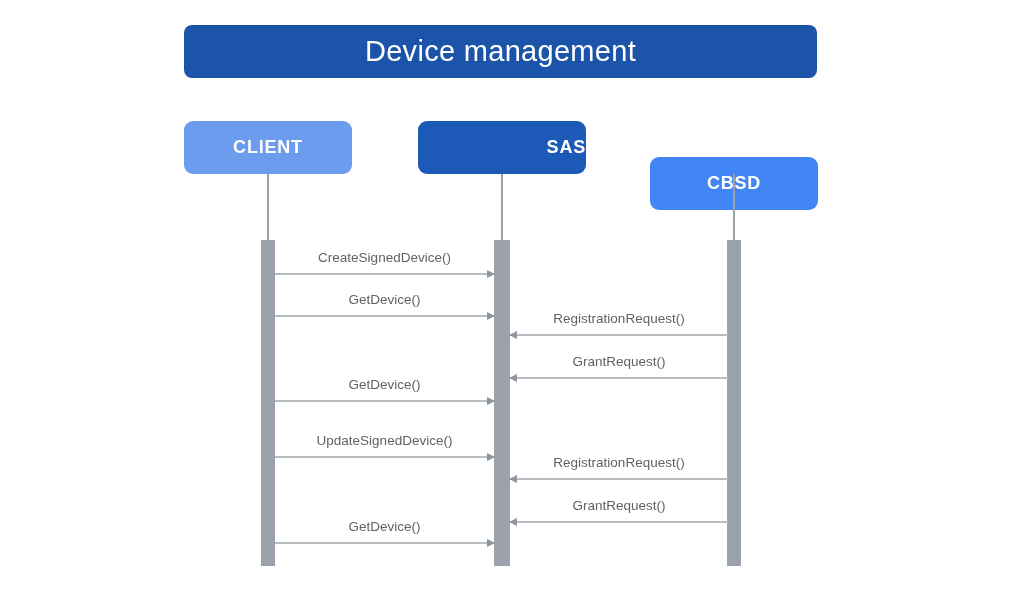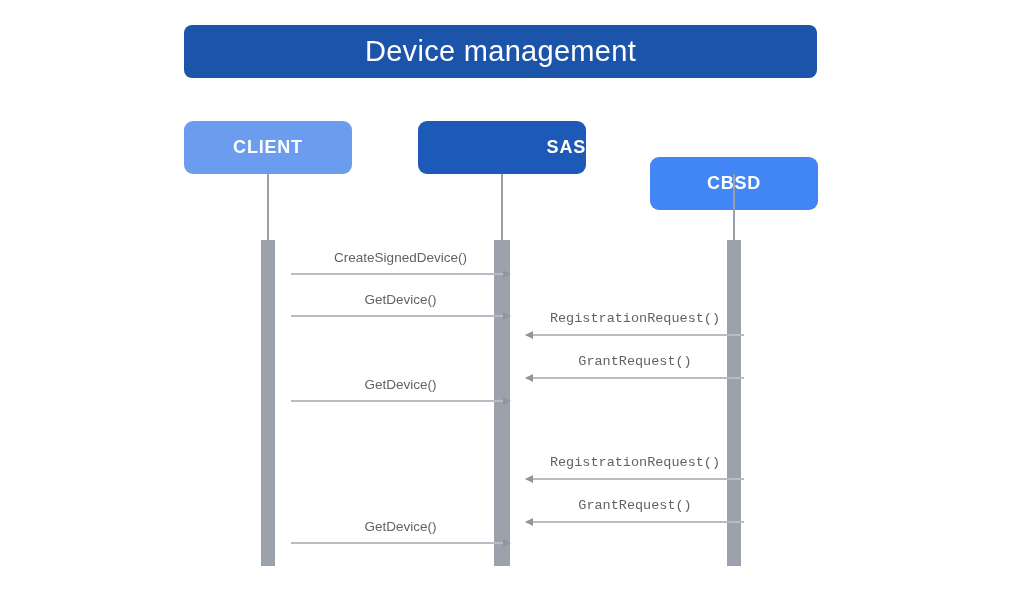--- a/index.html
+++ b/index.html
@@ -60,23 +60,23 @@
   .activation {
     position: absolute;
     top: 240px; height: 326px;
     background: var(--activation-bar);
   }
   .activation-client { left: 261px; width: 14px; }
   .activation-sas    { left: 494px; width: 16px; }
   .activation-cbsd   { left: 727px; width: 14px; }
 
   
-  .msg { position: absolute; padding-left: 16px; }
+  .msg { position: absolute; }
   .msg.dir-right { left: 275px; width: 219px; }
-  .msg.dir-left  { left: 510px; width: 218px; font-family: Liberation Mono, monospace; }
+  .msg.dir-left  { left: 510px; width: 218px; }
   .msg-label {
     text-align: center;
     font-size: 13.5px;
     color: var(--message-text);
     line-height: 16px;
     margin-bottom: 3px;
     white-space: nowrap;
   }
   .msg-arrow { position: relative; height: 9px; }
   .msg-line {
@@ -155,20 +155,27 @@
   </div>
 
   <div class="msg dir-right" style="top:377px">
     <div class="msg-label">GetDevice()</div>
     <div class="msg-arrow">
         <div class="msg-line"></div>
         <div class="msg-head"></div>
       </div>
   </div>
 
+  <div class="msg dir-right" style="top:433px">
+    <div class="msg-label">UpdateSignedDevice()</div>
+    <div class="msg-arrow">
+        <div class="msg-line"></div>
+        <div class="msg-head"></div>
+      </div>
+  </div>
 
   <div class="msg dir-left" style="top:455px">
     <div class="msg-label">RegistrationRequest()</div>
     <div class="msg-arrow">
         <div class="msg-line"></div>
         <div class="msg-head"></div>
       </div>
   </div>
 
   <div class="msg dir-left" style="top:498px">

